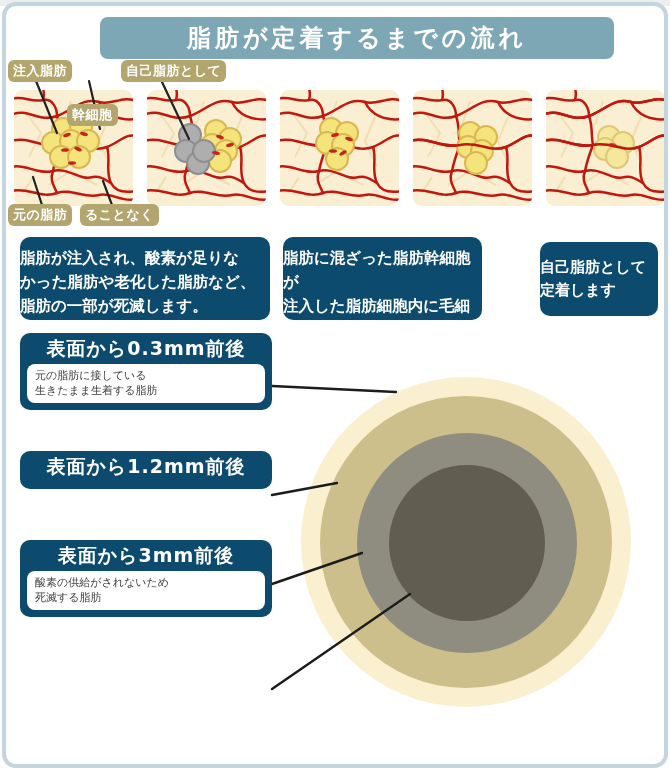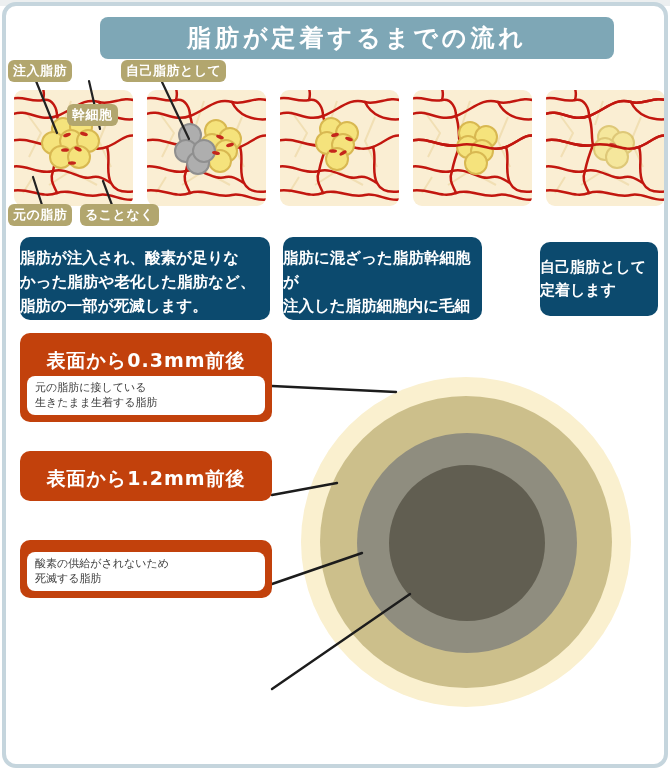--- a/index.html
+++ b/index.html
@@ -19,22 +19,22 @@
 
   .panel{position:absolute;top:89px;width:121px;height:118px;}
   .p1{left:13px;} .p2{left:146px;} .p3{left:279px;} .p4{left:412px;} .p5{left:545px;}
 
   .desc{position:absolute;background:#0c4a6e;border-radius:10px;color:#ffffff;font-weight:bold;
     font-size:15.5px;line-height:1.55;padding:9px 0;white-space:pre-line;box-sizing:border-box;}
   .d1{left:20px;top:237px;width:250px;height:83px;}
   .d2{left:283px;top:237px;width:199px;height:83px;}
   .d3{left:540px;top:242px;width:118px;height:74px;font-size:15px;display:flex;align-items:center;}
 
-  .card{position:absolute;left:20px;width:252px;background:#c2410c;border-radius:10px;
-    box-sizing:border-box;padding:12px 7px 7px;}
+  .card{position:absolute;left:20px;width:252px;background:#0c4a6e;border-radius:10px;
+    box-sizing:border-box;padding:0 7px 7px;}
   .c1{top:333px;} .c2{top:451px;} .c3{top:540px;} .c4{top:641px;}
   .card .hd{color:#ffffff;font-size:19px;font-weight:bold;text-align:center;line-height:31px;
     letter-spacing:1px;white-space:nowrap;}
   .card .bd{background:#ffffff;border-radius:8px;padding:5px 8px;font-size:11px;line-height:1.34;
     color:#3c3c3c;white-space:pre-line;}
 
   .overlay{position:absolute;left:0;top:0;pointer-events:none;}
 </style>
 </head>
 <body>
@@ -207,19 +207,20 @@
 
   <div class="card c1">
     <div class="hd">表面から0.3mm前後</div>
     <div class="bd">元の脂肪に接している
 生きたまま生着する脂肪</div>
   </div>
   <div class="card c2">
     <div class="hd">表面から1.2mm前後</div>
   </div>
   <div class="card c3">
+    <div class="hd">表面から3mm前後</div>
     <div class="bd">酸素の供給がされないため
 死滅する脂肪</div>
   </div>
 
   <div class="topstrip"></div>
   <div class="frame"></div>
 </div>
 
 </body></html>

